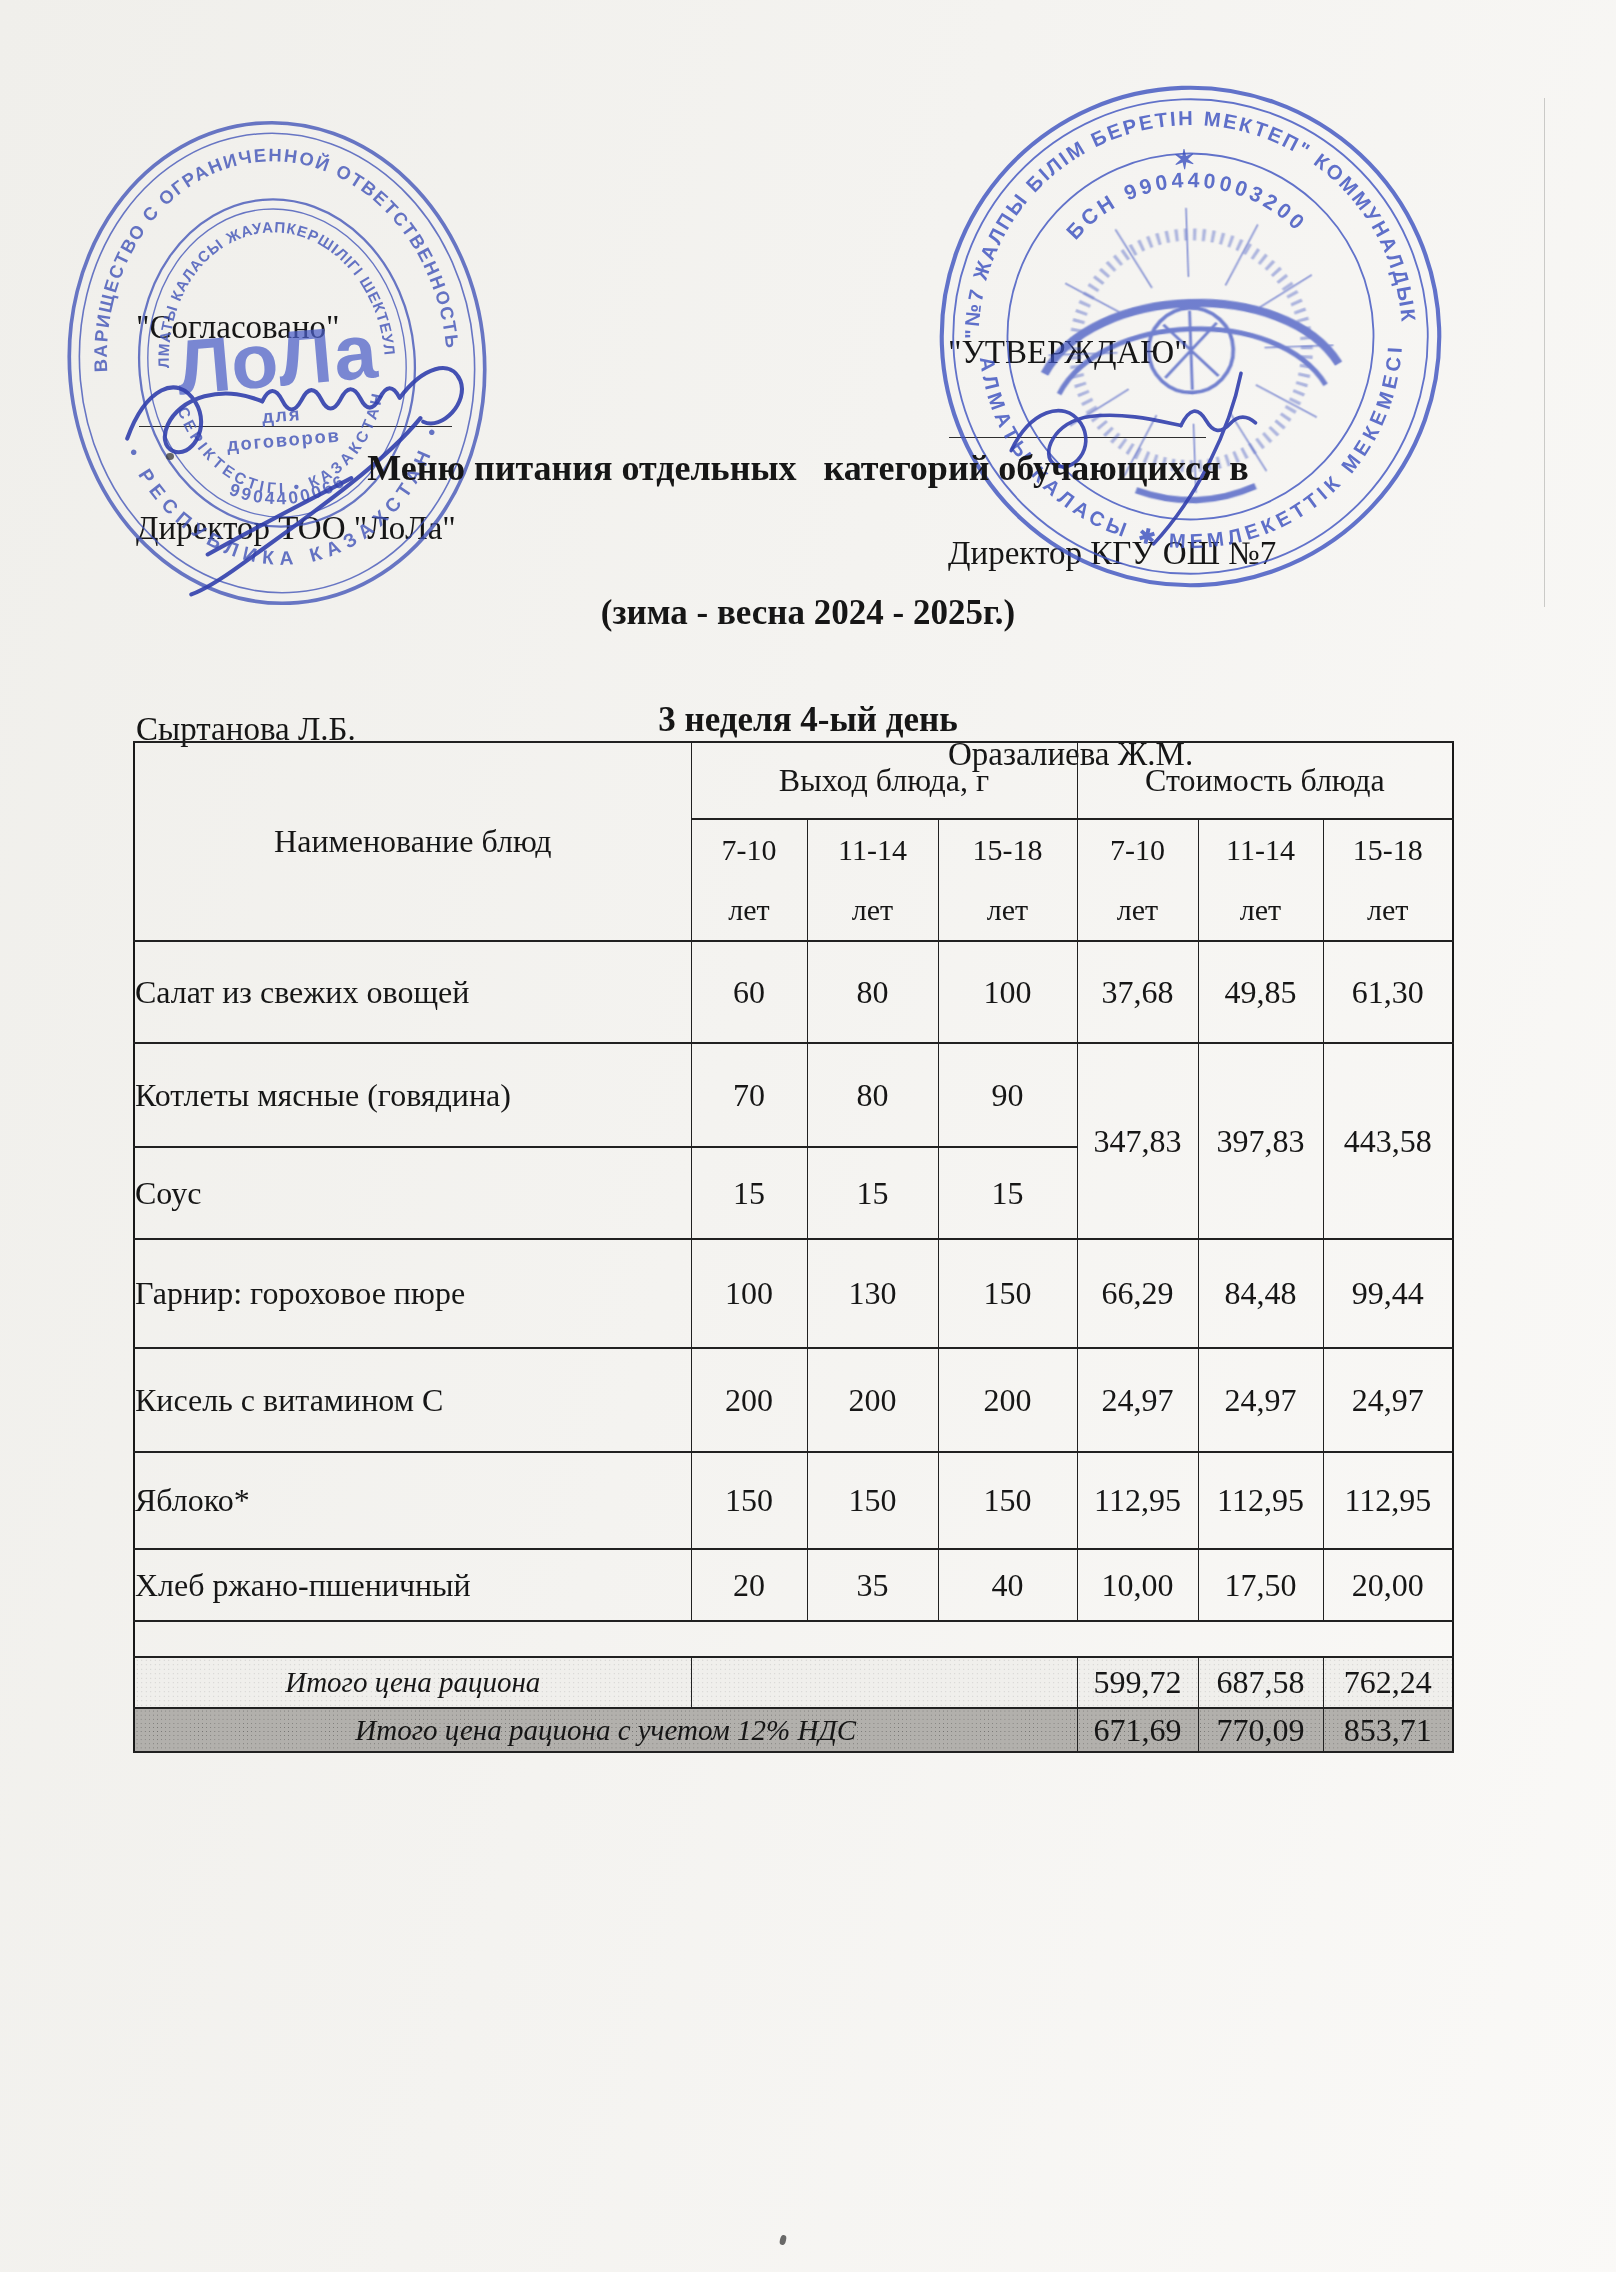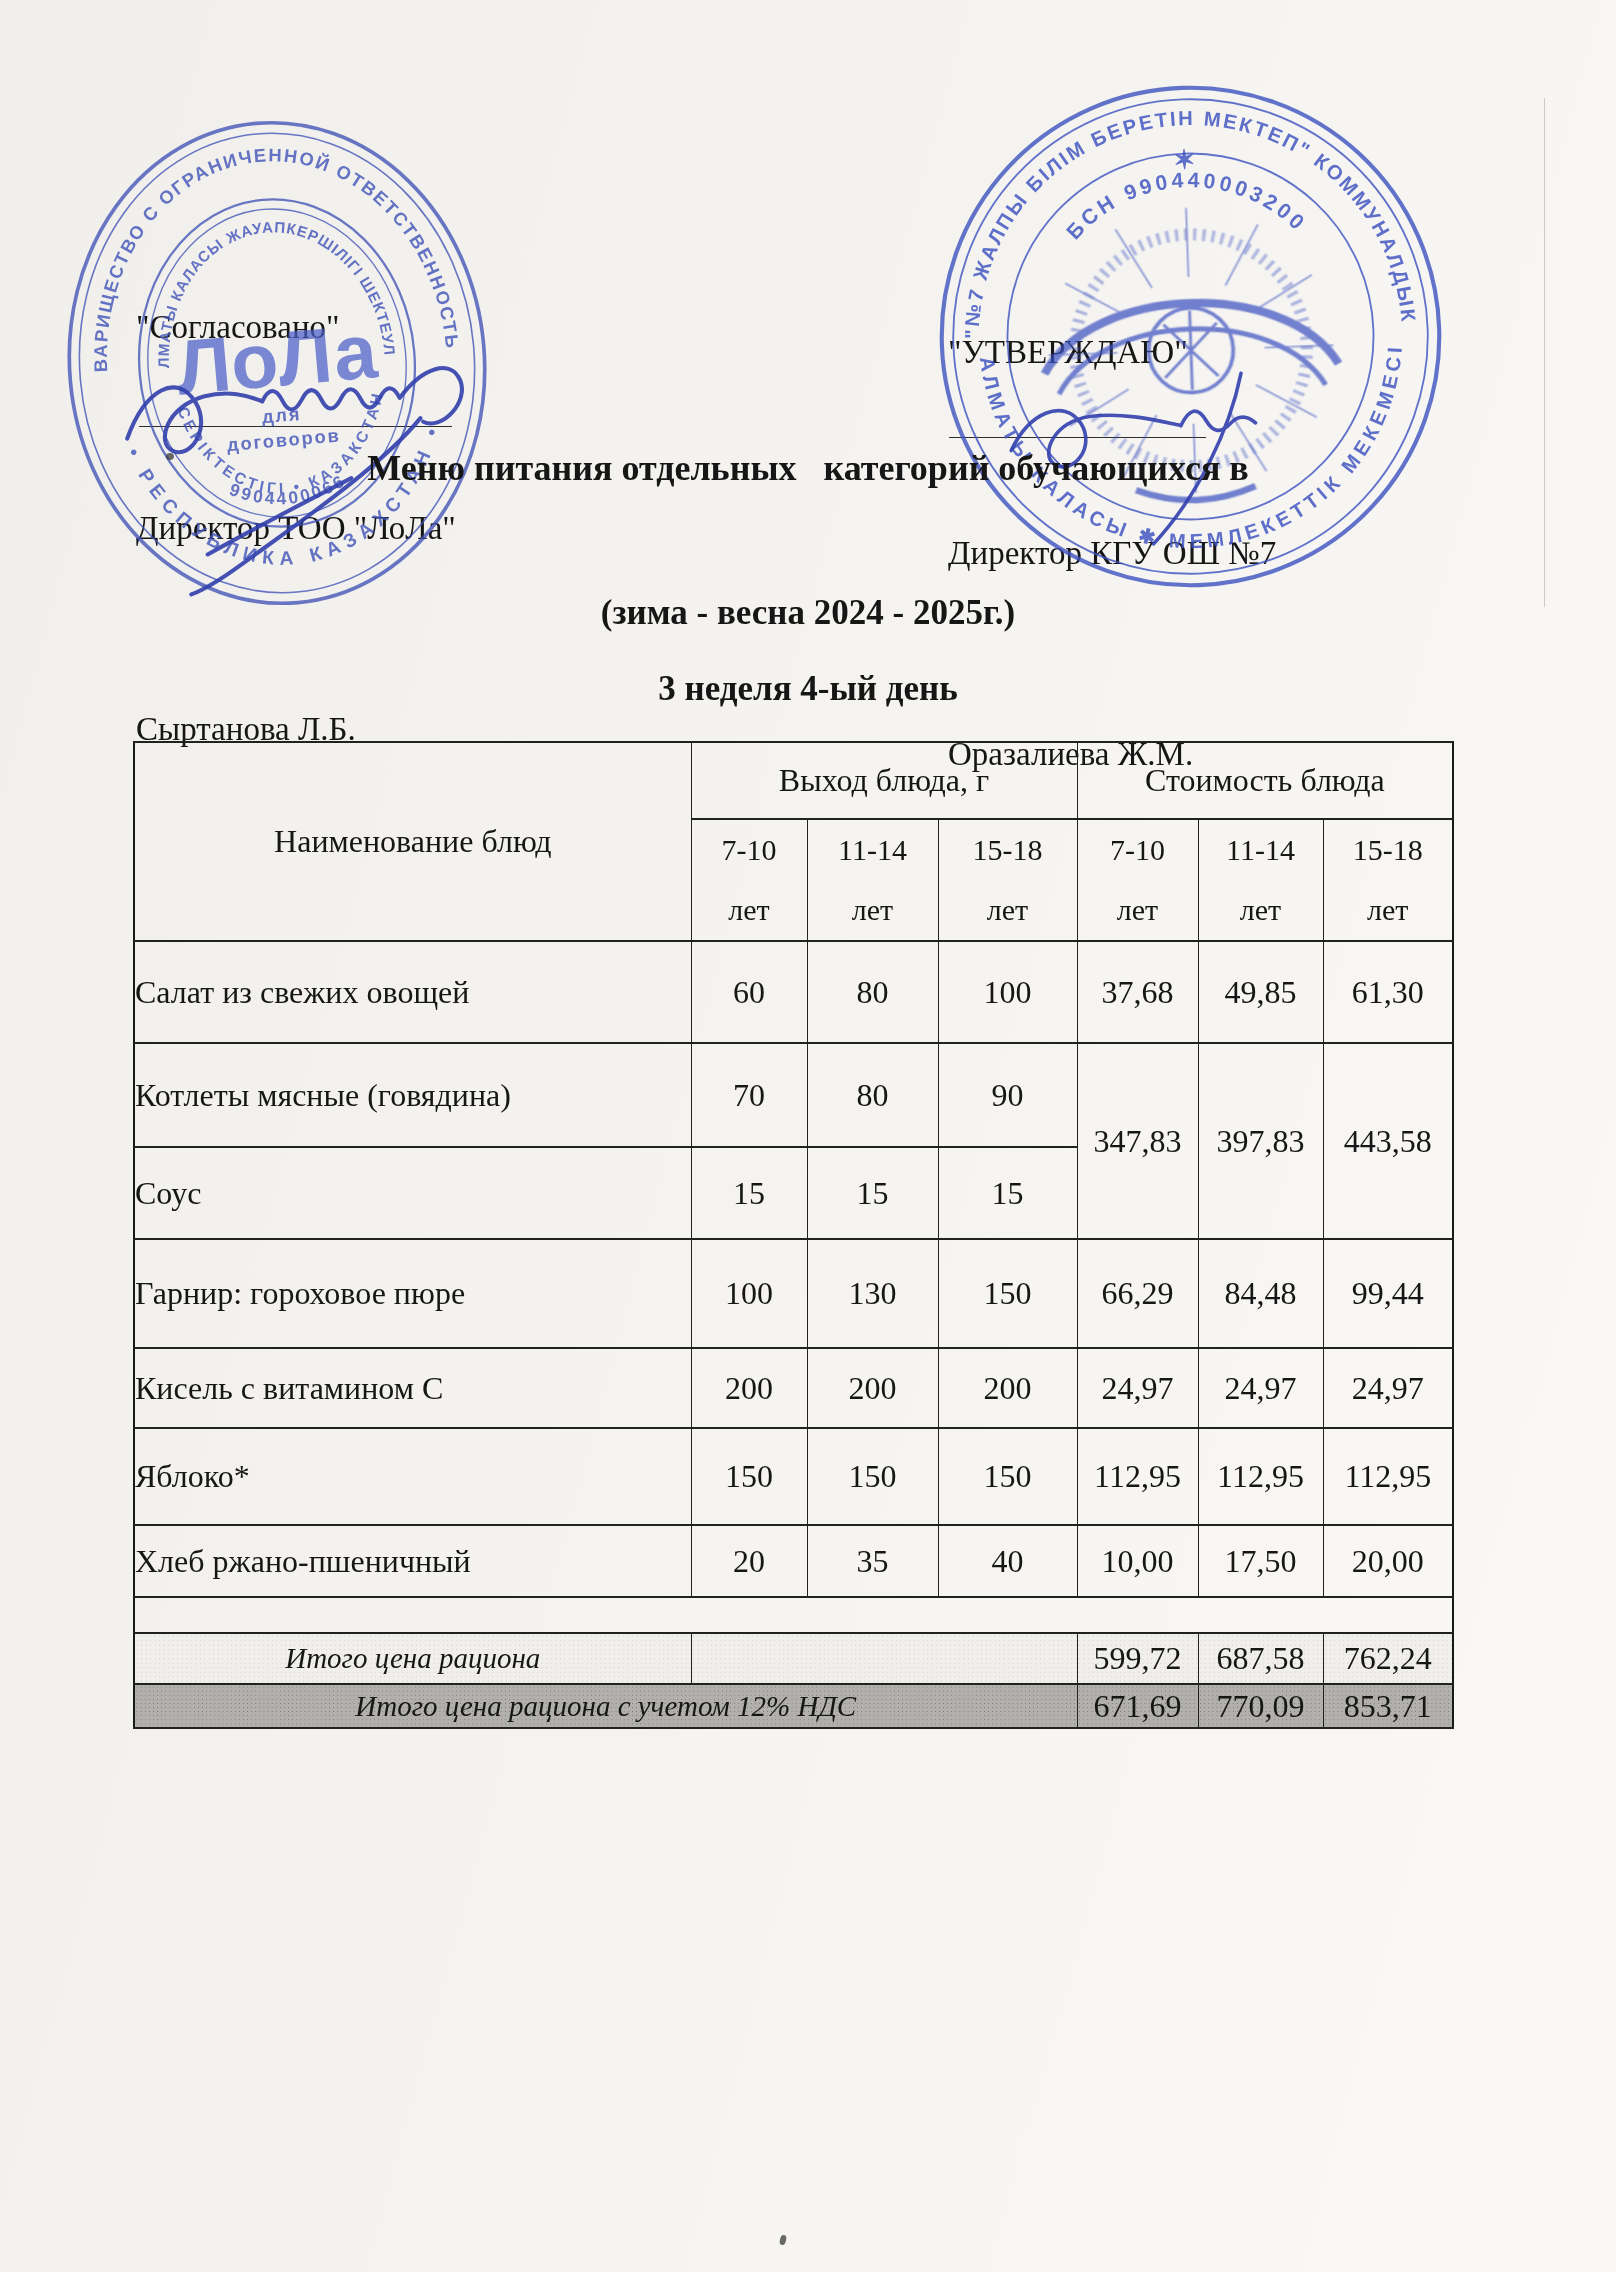--- a/index.html
+++ b/index.html
@@ -21,40 +21,40 @@
   #approval-left{left:136px;top:160px;}
   #approval-right{left:948px;top:185px;}
   .sig-line{position:absolute;border-top:1.8px solid #2e2e2e;}
   #sig-line-left{left:139px;top:426px;width:313px;}
   #sig-line-right{left:949px;top:437px;width:257px;}
   
   .title-line{position:absolute;left:0;width:1616px;text-align:center;font-weight:bold;white-space:pre-wrap;}
   #title-1{top:447px;font-size:36px;}
   #title-2{top:525px;font-size:36px;}
   #title-3{top:593px;font-size:35px;}
-  #title-4{top:669px;font-size:35px;}
+  #title-4{top:700px;font-size:35px;}
   
   .stamp,.sig{position:absolute;}
   
   table.menu{
     position:absolute;left:133px;top:741px;width:1320px;
     border-collapse:collapse;table-layout:fixed;
     border:2.7px solid #181818;
   }
   table.menu th,table.menu td{
     border:1.4px solid #212121;
     border-top-width:2.3px;border-bottom-width:2.3px;
     vertical-align:middle;
     font-weight:normal;
     padding:0;
   }
   .hrow1{height:77px;}
   .hrow2{height:122px;}
   .rA{height:102px;}.rB{height:104px;}.rC{height:92px;}
-  .rD{height:109px;}.rE{height:80px;}.rF{height:97px;}.rG{height:72px;}
+  .rD{height:109px;}.rE{height:104px;}.rF{height:97px;}.rG{height:72px;}
   .rSp{height:36px;}
   .rTot{height:51px;}
   .rVat{height:44px;}
   .name-h,.group-h{font-size:32px;font-weight:bold;text-align:center;}
   .age-h{font-size:30px;font-weight:bold;text-align:center;}
   .age-num{display:block;margin-bottom:25.5px;}
   .age-unit{display:block;}
   td.name{font-size:32px;text-align:left;padding-left:11.8px;}
   td.num{font-size:32px;text-align:center;}
   .spacer-cell{border-left:none;border-right:none;}

